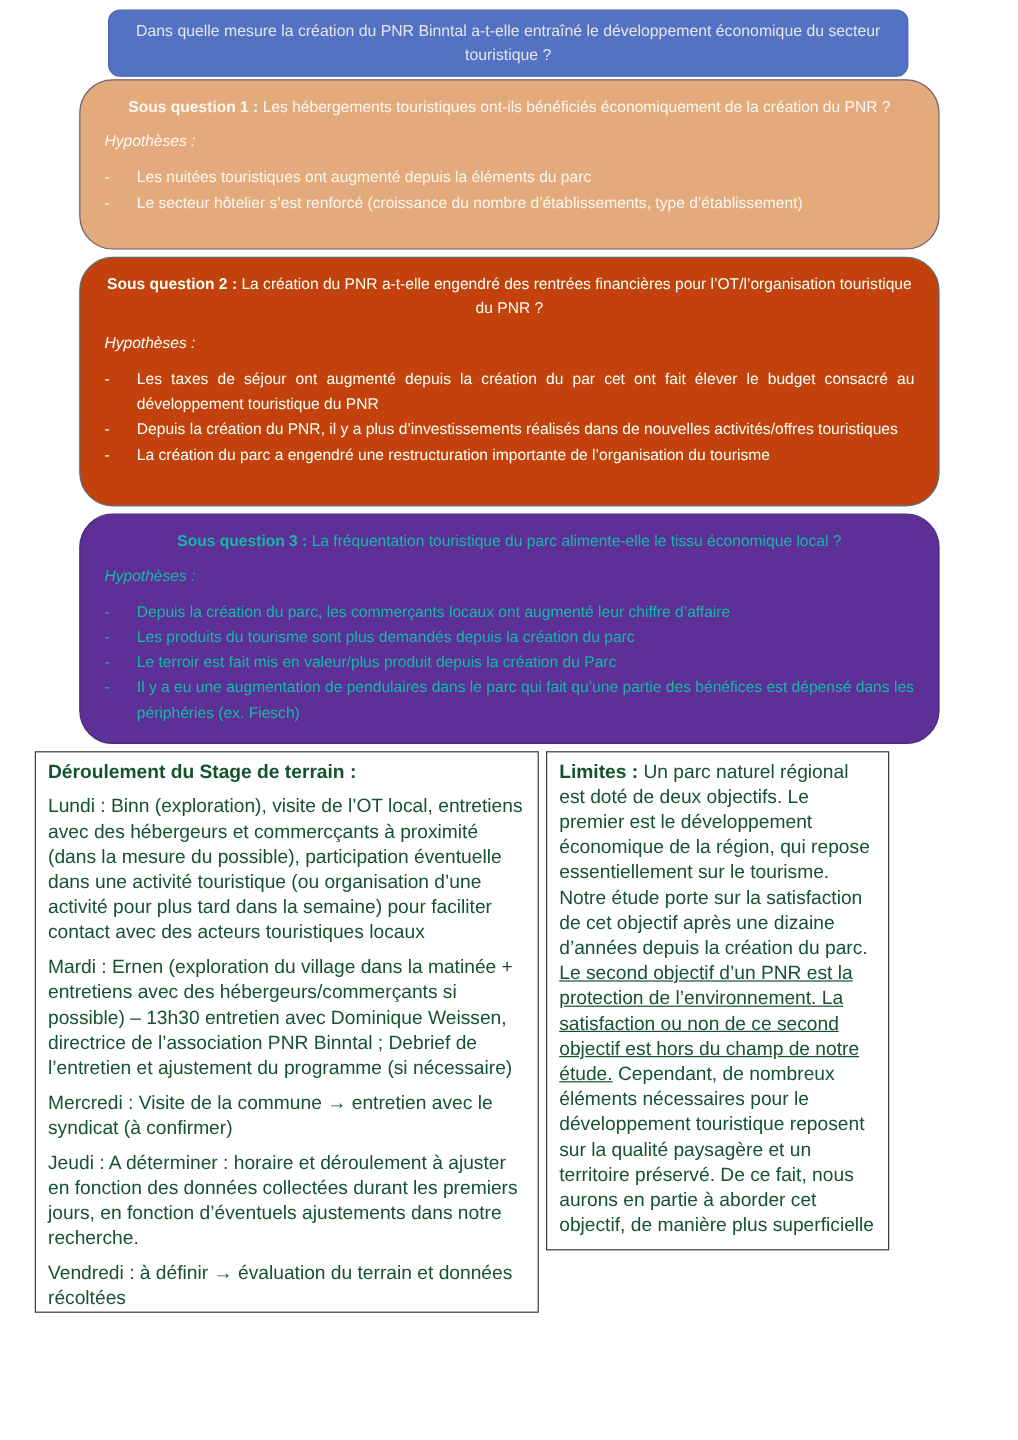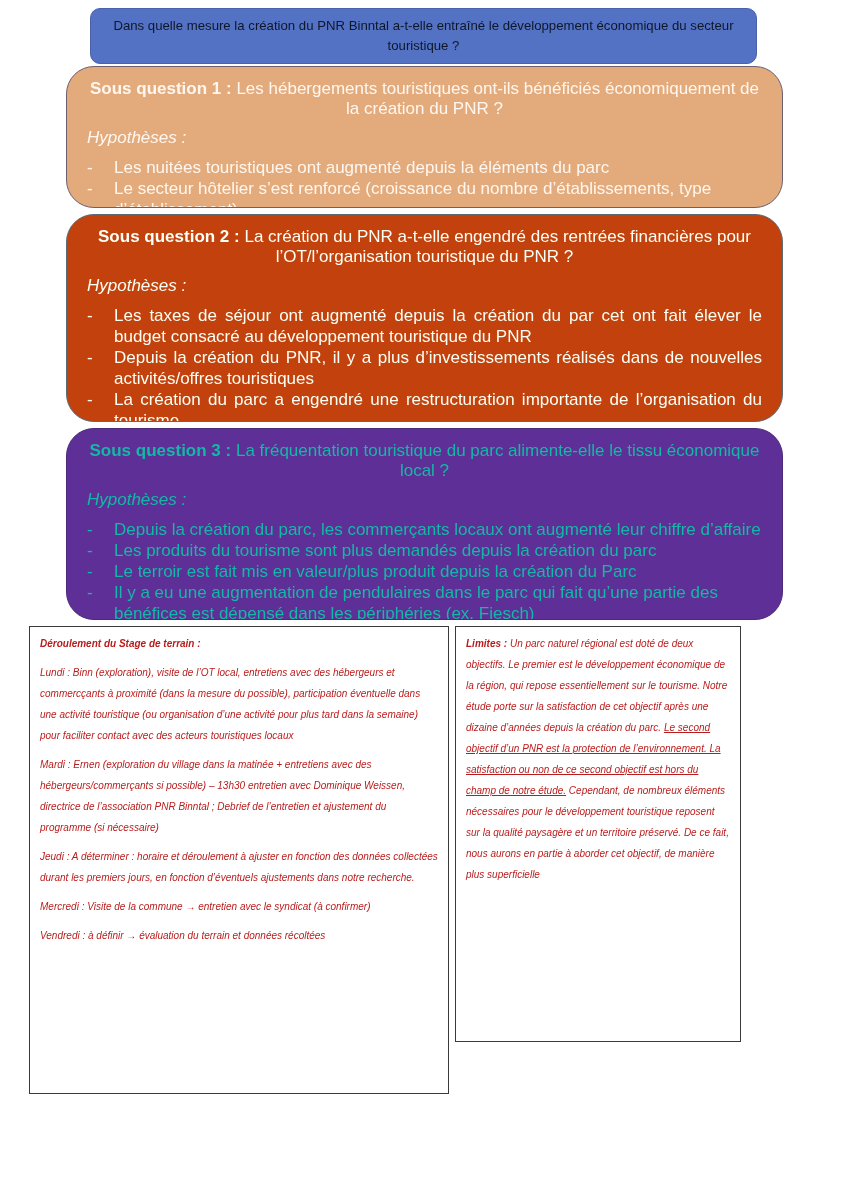--- a/index.html
+++ b/index.html
@@ -2,43 +2,43 @@
 <html><head>
 <meta charset="utf-8">
 <style>
   html, body { margin: 0; padding: 0; }
   body {
     width: 848px; height: 1200px; background: #ffffff; position: relative; overflow: hidden;
     font-family: "Liberation Sans", "DejaVu Sans", sans-serif;
   }
   .box {
     position: absolute; box-sizing: border-box; overflow: hidden;
-    border: 1.5px solid #44546a; color: #0f172a;
+    border: 1.5px solid #44546a; color: #e5e5e5;
   }
   .main-q {
     left: 90px; top: 8px; width: 667px; height: 56px;
     background: #5372c3; border-radius: 10px; border-color: #4a63a8;
     text-align: center; font-size: 13.2px; line-height: 20px; padding: 7px 20px 0 20px;
   }
   .sq {
-    left: 66px; width: 717px; border-radius: 28px; padding: 0 20px; font-size: 17px;
+    left: 66px; width: 717px; border-radius: 28px; padding: 0 20px; font-size: 13px;
   }
   .sq1 { top: 66px; height: 142px; background: #e3aa7c; border-color: #6a6070; z-index: 1; color: #fff7ef; }
   .sq2 { top: 214px; height: 208px; background: #c2410c; border-color: #5a6b74; z-index: 2; color: #fbfff4; }
   .sq3 { top: 428px; height: 192px; background: #5e2f96; border-color: #4b2a79; z-index: 3; color: #14b8a6; }
   .sq-title { text-align: center; line-height: 20px; margin: 12px 0 0 0; }
   .sq-title b { font-weight: bold; }
   .hyp-label { margin: 10px 0 0 0; line-height: 18px; font-style: italic; }
   ul.hyp { list-style: none; margin: 10px 0 0 0; padding: 0; }
   ul.hyp li { position: relative; padding-left: 27px; line-height: 21px; }
   ul.hyp li .dash { position: absolute; left: 0; top: 0; }
   .sq2 ul.hyp li { text-align: justify; }
   .panel {
     position: absolute; box-sizing: border-box; background: #ffffff;
-    border: 1.5px solid #3a3a3a; color: #b91c1c; font-size: 10px; line-height: 21px; font-style: italic;
+    border: 1.5px solid #3a3a3a; color: #14532d; font-size: 16px; line-height: 21px;
   }
   .panel-left { left: 29px; top: 626px; width: 420px; height: 468px; padding: 6px 10px; }
   .panel-right { left: 455px; top: 626px; width: 286px; height: 416px; padding: 6px 10px; }
   .panel p { margin: 0 0 8px 0; }
   .panel .title { font-weight: bold; }
   .u { text-decoration: underline; }
 </style>
 </head>
 <body>
 
@@ -79,20 +79,20 @@
     <li><span class="dash">-</span><span>Les produits du tourisme sont plus demandés depuis la création du parc</span></li>
     <li><span class="dash">-</span><span>Le terroir est fait mis en valeur/plus produit depuis la création du Parc</span></li>
     <li><span class="dash">-</span><span>Il y a eu une augmentation de pendulaires dans le parc qui fait qu’une partie des bénéfices est dépensé dans les périphéries (ex. Fiesch)</span></li>
   </ul>
 </div>
 
 <div class="panel panel-left">
   <p class="title">Déroulement du Stage de terrain :</p>
   <p>Lundi : Binn (exploration), visite de l’OT local, entretiens avec des hébergeurs et commercçants à proximité (dans la mesure du possible), participation éventuelle dans une activité touristique (ou organisation d’une activité pour plus tard dans la semaine) pour faciliter contact avec des acteurs touristiques locaux</p>
   <p>Mardi : Ernen (exploration du village dans la matinée + entretiens avec des hébergeurs/commerçants si possible) – 13h30 entretien avec Dominique Weissen, directrice de l’association PNR Binntal ; Debrief de l’entretien et ajustement du programme (si nécessaire)</p>
+  <p>Mercredi : Visite de la commune → entretien avec le syndicat (à confirmer)</p>
   <p>Jeudi : A déterminer : horaire et déroulement à ajuster en fonction des données collectées durant les premiers jours, en fonction d’éventuels ajustements dans notre recherche.</p>
-  <p>Mercredi : Visite de la commune → entretien avec le syndicat (à confirmer)</p>
   <p>Vendredi : à définir → évaluation du terrain et données récoltées</p>
 </div>
 
 <div class="panel panel-right">
   <p><b>Limites :</b><span> Un parc naturel régional est doté de deux objectifs. Le premier est le développement économique de la région, qui repose essentiellement sur le tourisme. Notre étude porte sur la satisfaction de cet objectif après une dizaine d’années depuis la création du parc. </span><span class="u">Le second objectif d’un PNR est la protection de l’environnement. La satisfaction ou non de ce second objectif est hors du champ de notre étude.</span><span> Cependant, de nombreux éléments nécessaires pour le développement touristique reposent sur la qualité paysagère et un territoire préservé. De ce fait, nous aurons en partie à aborder cet objectif, de manière plus superficielle</span></p>
 </div>
 
 </body></html>

